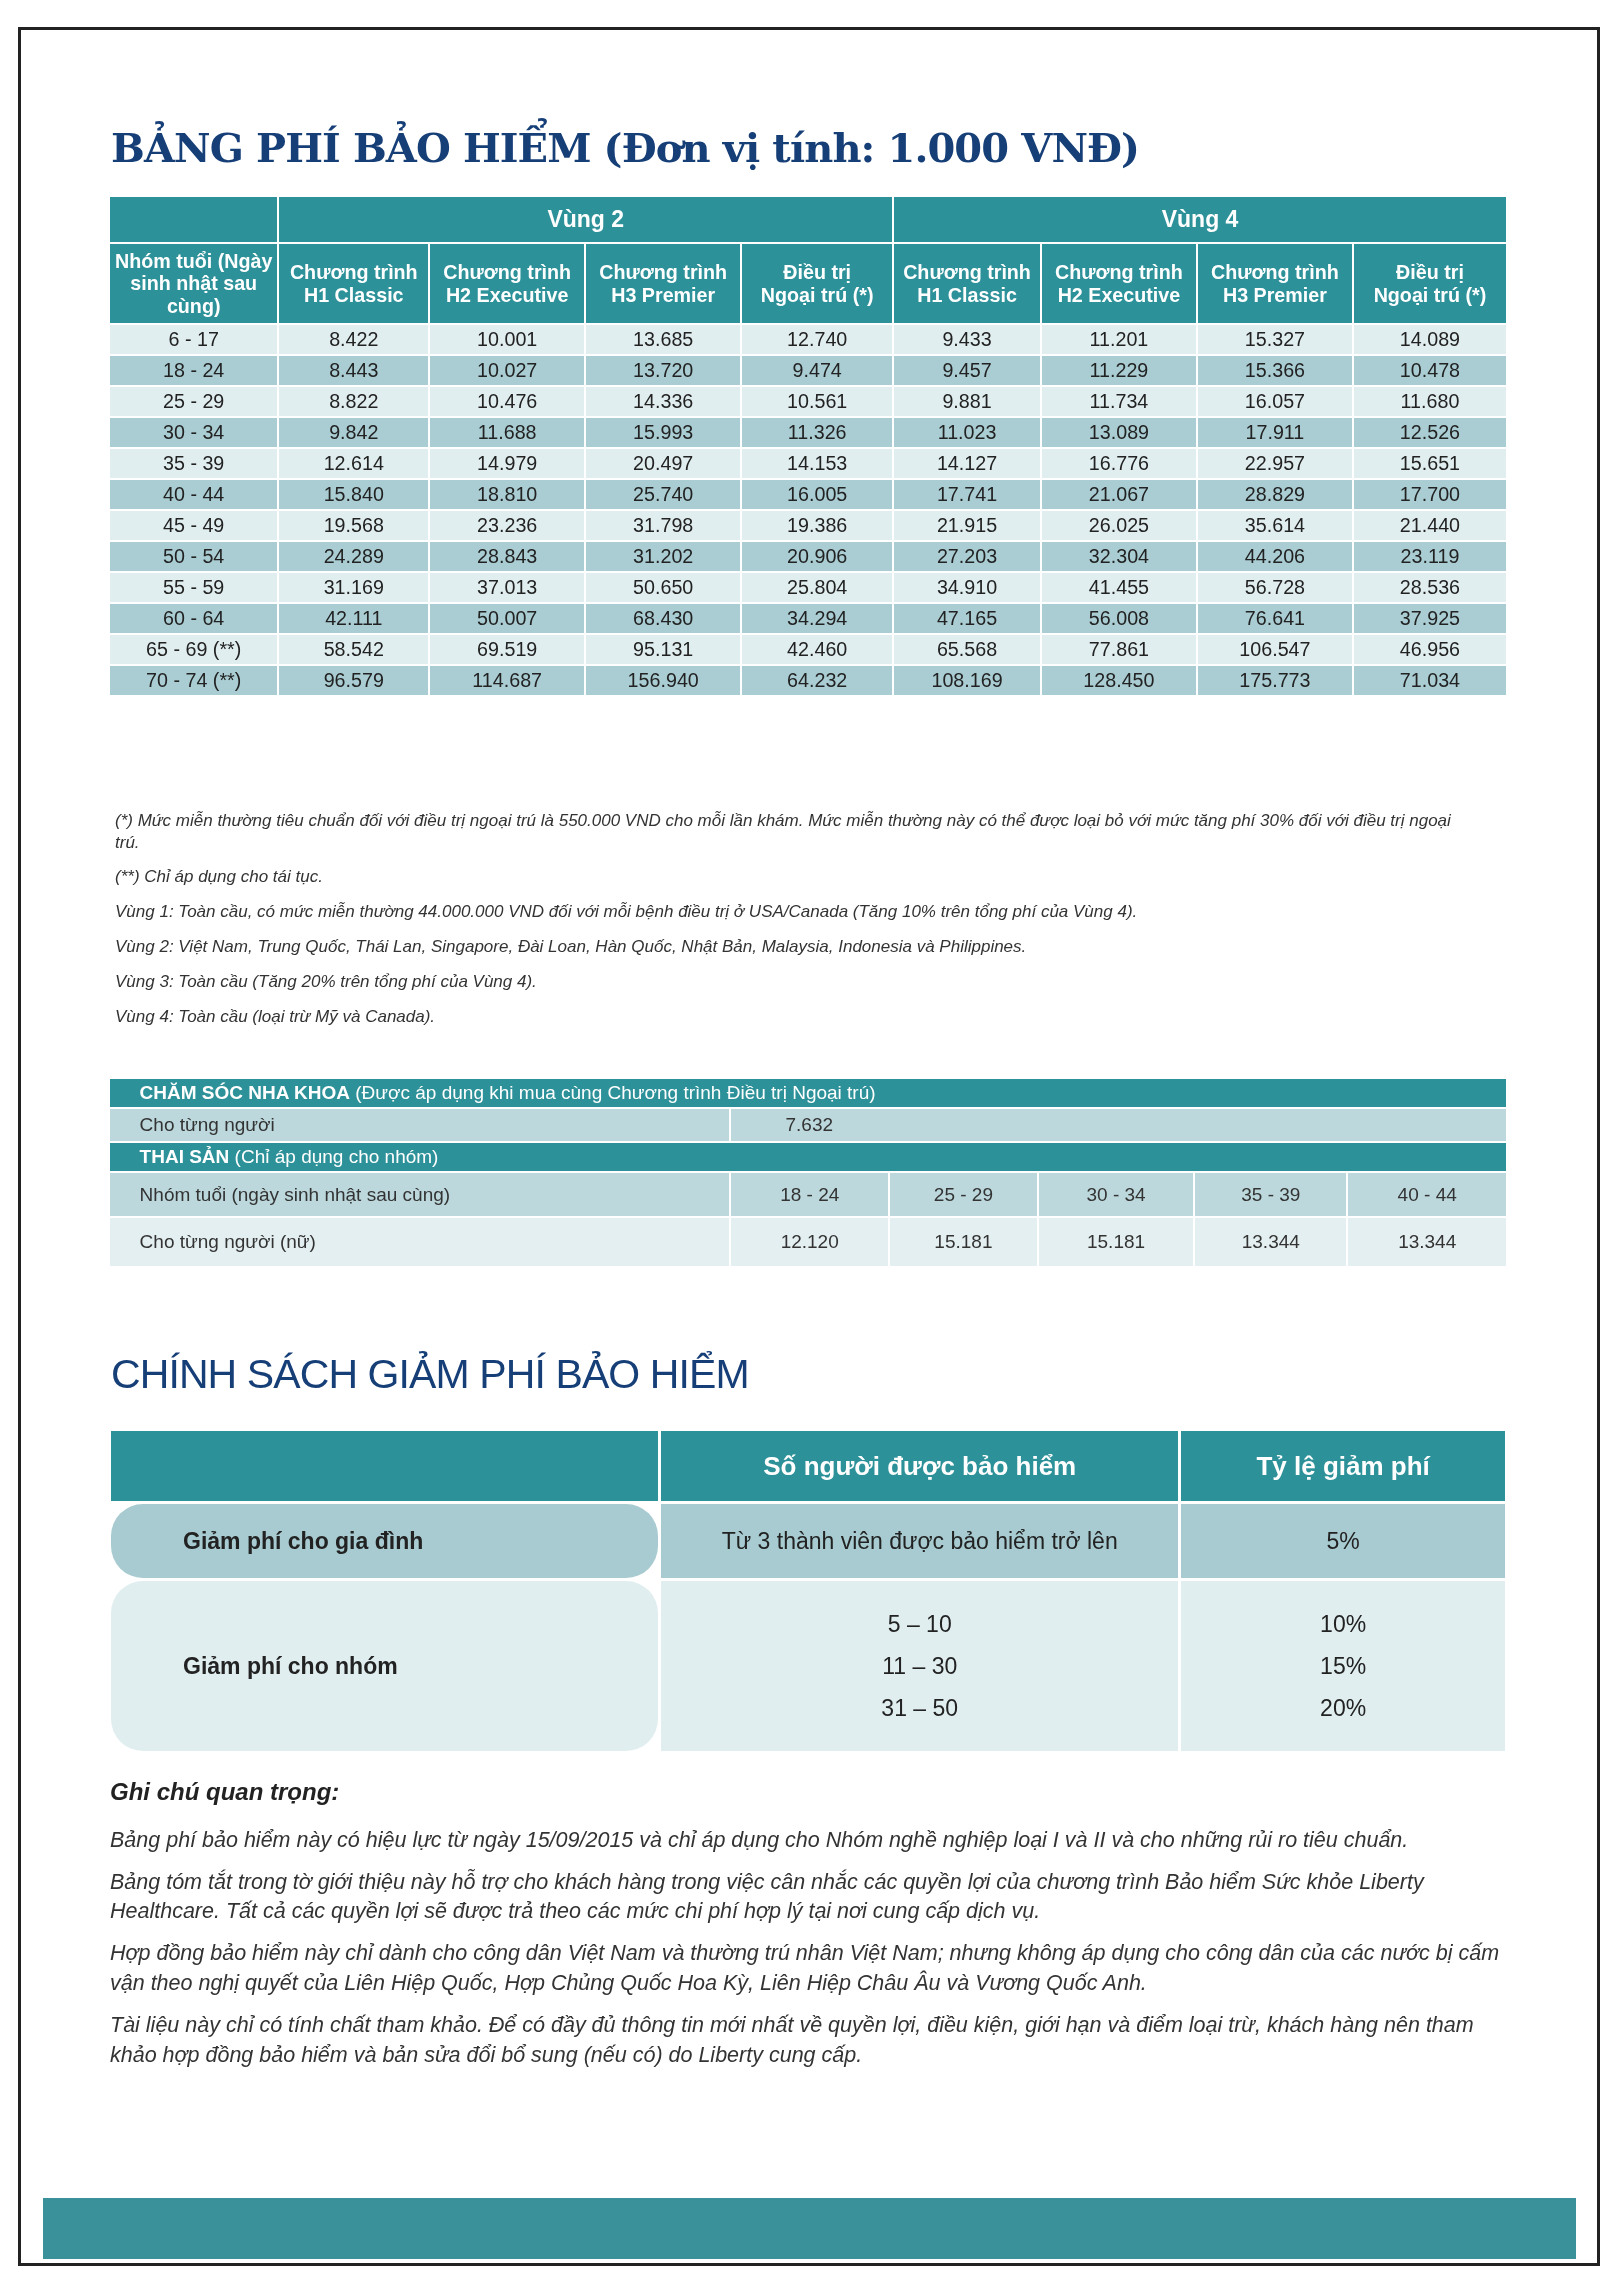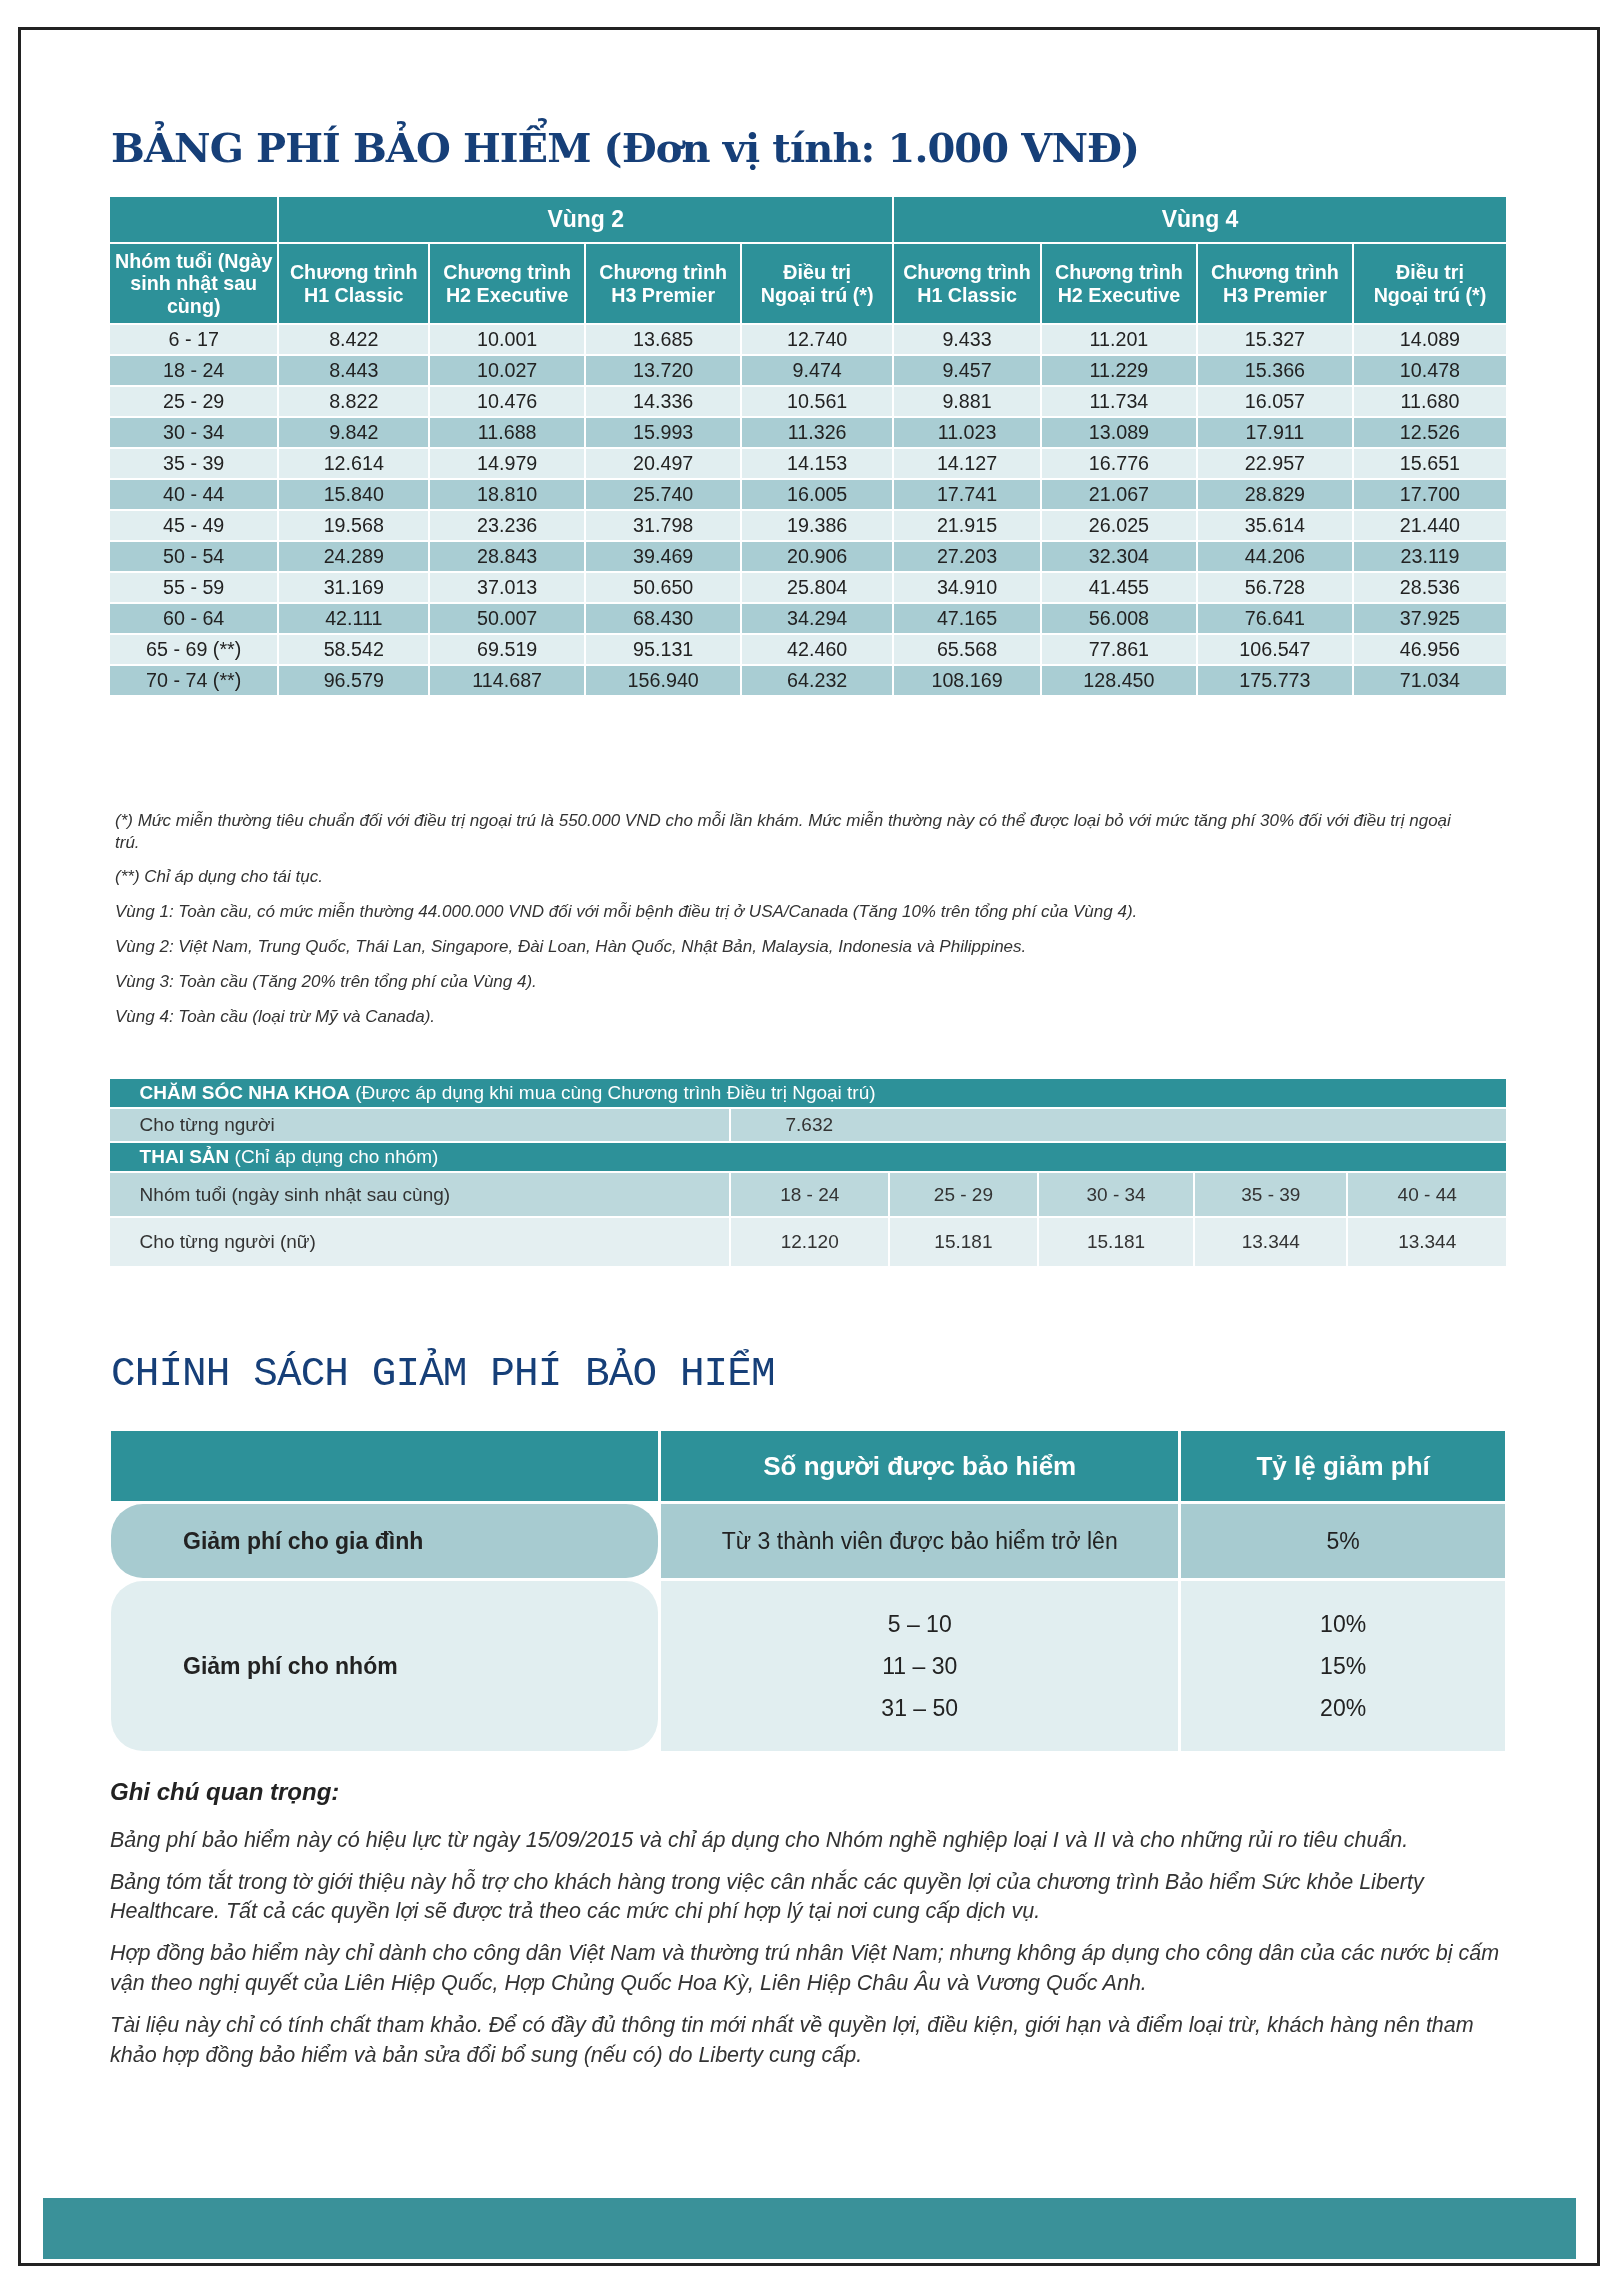--- a/index.html
+++ b/index.html
@@ -1,20 +1,20 @@
 <!DOCTYPE html>
 <html style="font-size:14.3px"><head>
 <meta charset="utf-8">
 <style>
   html, body { margin: 0; padding: 0; background: #ffffff; }
   body { width: 1622px; height: 2293px; position: relative; font-family: "Liberation Sans", sans-serif; color: #222; }
   .frame { position: absolute; left: 18px; top: 27px; width: 1582px; height: 2239px; border: 3.6px solid #222; box-sizing: border-box; background: #fff; }
   .footer-bar { position: absolute; left: 21.5px; right: 21.5px; bottom: 3.6px; height: 61px; background: #3a9199; }
   .page-title { position: absolute; left: 111px; top: 124px; margin: 0; font-family: "DejaVu Serif", serif; font-weight: bold; font-size: 40px; color: #163f78; letter-spacing: -0.9px; }
-  .section-title { position: absolute; left: 111px; top: 1351px; margin: 0; font-family: Liberation Mono, monospace; font-weight: normal; font-size: 41px; color: #163f78; letter-spacing: -0.9px; }
+  .section-title { position: absolute; left: 111px; top: 1351px; margin: 0; font-family: Liberation Sans, sans-serif; font-weight: normal; font-size: 41px; color: #163f78; letter-spacing: -0.9px; }
 
   
   table { border-collapse: separate; border-spacing: 2.7px; }
   .premium { position: absolute; left: 108px; top: 195px; width: 1400px; table-layout: fixed; }
   .premium th { background: #2d9199; color: #ffffff; font-weight: bold; font-size: 19.7px; line-height: 22.4px; }
   .premium th.region { height: 43px; font-size: 23px; }
   .premium th.plan { height: 77px; }
   .premium td { text-align: center; font-size: 19.7px; height: 29px; padding: 0; color: #222; }
   .premium tr.dark td { background: #a9cdd3; }
   .premium tr.light td { background: #e1eef0; }
@@ -187,21 +187,21 @@
         <td>19.386</td>
         <td>21.915</td>
         <td>26.025</td>
         <td>35.614</td>
         <td>21.440</td>
       </tr>
       <tr class="dark">
         <td class="age">50 - 54</td>
         <td>24.289</td>
         <td>28.843</td>
-        <td>39.469</td>
+        <td>31.202</td>
         <td>20.906</td>
         <td>27.203</td>
         <td>32.304</td>
         <td>44.206</td>
         <td>23.119</td>
       </tr>
       <tr class="light">
         <td class="age">55 - 59</td>
         <td>31.169</td>
         <td>37.013</td>

